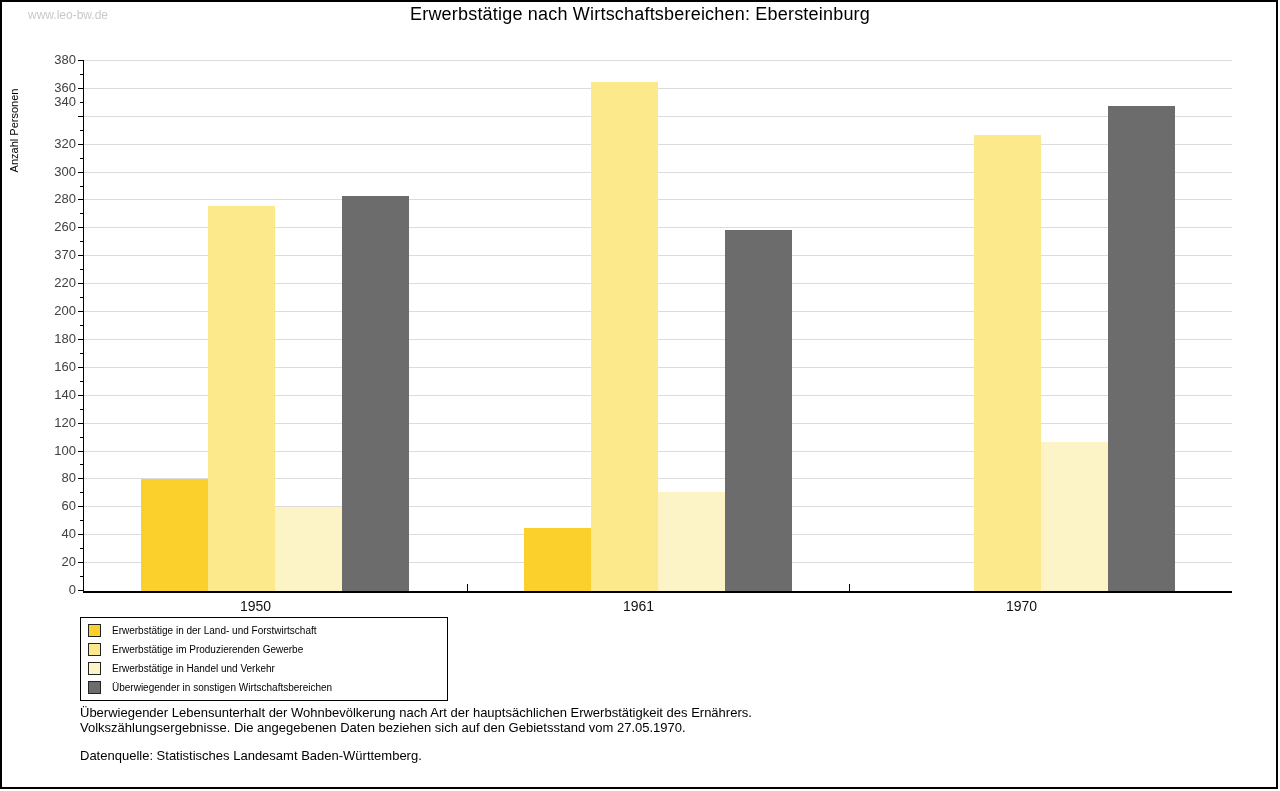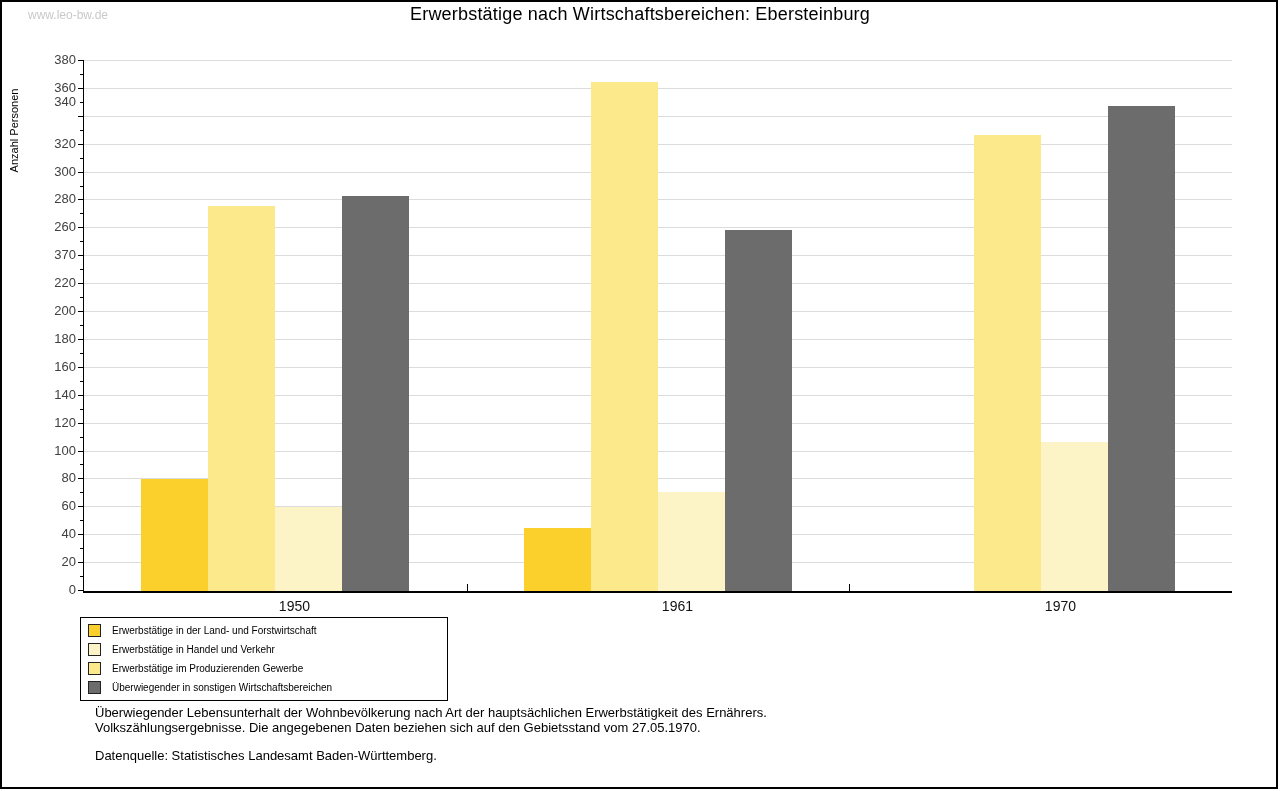--- a/index.html
+++ b/index.html
@@ -19,31 +19,31 @@
   #plot { position:absolute; left:84px; top:61px; width:1148px; height:530px; }
   #plot .spine-left  { position:absolute; left:-1px; top:0; bottom:0; width:1px; background:#000; }
   #plot .spine-bottom{ position:absolute; left:-1px; right:0; bottom:-2px; height:2px; background:#000; z-index:4; }
 
   .gridline { position:absolute; left:0; width:100%; height:1px; background:#dcdcdc; }
   .ytick  { position:absolute; width:6px; height:1px; background:#000; left:-6px; }
   .ytick.minor { width:4px; left:-4px; }
   .ytick-label { position:absolute; left:-52px; width:44px; text-align:right;
                  font-size:13px; line-height:14px; color:#404040; }
   .xtick { position:absolute; width:1px; height:7px; background:#000; bottom:0; z-index:5; }
-  .xtick-label { position:absolute; width:70px; text-align:right; font-size:14px; color:#111; }
+  .xtick-label { position:absolute; width:70px; text-align:left; font-size:14px; color:#111; }
 
   .bar { position:absolute; bottom:0; width:67px; z-index:2; }
 
   #legend { position:absolute; left:80px; top:617px; width:368px; background:#fff;
             border:1px solid #000; padding:3px 7px; z-index:10; }
   .legend-row { display:flex; align-items:center; height:19px; }
   .legend-swatch { width:13px; height:13px; border:1px solid #222; margin-right:11px; flex:none; }
   .legend-label { font-size:10px; white-space:nowrap; }
 
-  #footer { position:absolute; left:80px; top:705px; font-size:13px; line-height:15px;margin-left:15px; }
+  #footer { position:absolute; left:80px; top:705px; font-size:13px; line-height:15px; }
   #footer .source { margin-top:13px; }
 </style>
 </head>
 <body>
 
 <div id="canvas">
   <div id="frame"></div>
 
   <span id="watermark">www.leo-bw.de</span>
   <h1 id="title">Erwerbstätige nach Wirtschaftsbereichen: Ebersteinburg</h1>
@@ -148,26 +148,26 @@
       <div class="bar" style="left: 1024px; height: 485px; background: rgb(108, 108, 108);"></div>
       <div class="xtick-label" style="left: 922px; top: 537px;">1970</div>
     </div>
 
   <div id="legend">
       <div class="legend-row">
         <span class="legend-swatch" style="background: rgb(251, 208, 44);"></span>
         <span class="legend-label">Erwerbstätige in der Land- und Forstwirtschaft</span>
       </div>
       <div class="legend-row">
+        <span class="legend-swatch" style="background: rgb(252, 233, 139);"></span>
+        <span class="legend-label">Erwerbstätige im Produzierenden Gewerbe</span>
+      </div>
+      <div class="legend-row">
         <span class="legend-swatch" style="background: rgb(252, 243, 198);"></span>
         <span class="legend-label">Erwerbstätige in Handel und Verkehr</span>
-      </div>
-      <div class="legend-row">
-        <span class="legend-swatch" style="background: rgb(252, 233, 139);"></span>
-        <span class="legend-label">Erwerbstätige im Produzierenden Gewerbe</span>
       </div>
       <div class="legend-row">
         <span class="legend-swatch" style="background: rgb(108, 108, 108);"></span>
         <span class="legend-label">Überwiegender in sonstigen Wirtschaftsbereichen</span>
       </div>
     </div>
 
   <div id="footer">
     <div>Überwiegender Lebensunterhalt der Wohnbevölkerung nach Art der hauptsächlichen Erwerbstätigkeit des Ernährers.</div>
     <div>Volkszählungsergebnisse. Die angegebenen Daten beziehen sich auf den Gebietsstand vom 27.05.1970.</div>

